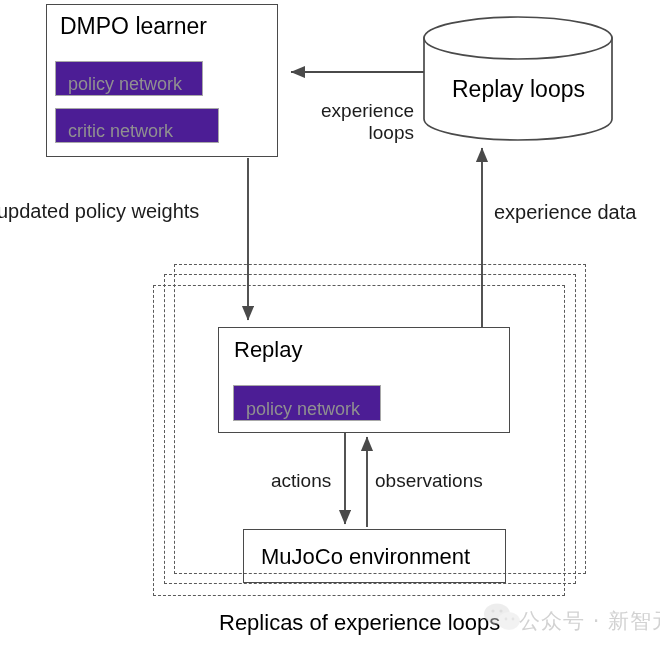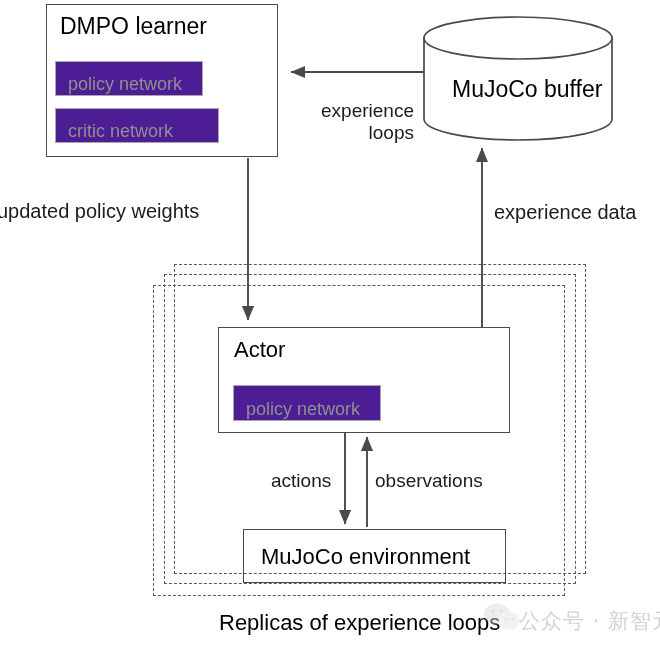--- a/index.html
+++ b/index.html
@@ -110,37 +110,37 @@
 
   <div class="outerbox" style="left:46px; top:4px; width:232px; height:153px;"></div>
   <div class="boxlabel" id="title-dmpo" style="left:60px; top:13px;">DMPO learner</div>
   <div class="subbox" style="left:55px; top:61px; width:148px; height:35px;">
     <span>policy network</span>
   </div>
   <div class="subbox" style="left:55px; top:108px; width:164px; height:35px;">
     <span>critic network</span>
   </div>
 
-  <div class="boxlabel" id="title-replay" style="left:452px; top:76px;">MuJoCo buffer</div>
+  <div class="boxlabel" id="title-replay" style="left:452px; top:76px;">Replay loops</div>
 
   <div class="edgelabel" style="left:296px; top:100px; width:118px; text-align:right;">
     <div>experience</div>
     <div>loops</div>
   </div>
 
   <div class="edgelabel" style="left:-3px; top:200px; font-size:20px;">updated policy weights</div>
 
   <div class="edgelabel" style="left:494px; top:201px; font-size:20px;">experience data</div>
 
   <div class="edgelabel" style="left:271px; top:470px;">actions</div>
 
   <div class="edgelabel" style="left:375px; top:470px;">observations</div>
 
   <div class="outerbox" style="left:218px; top:327px; width:292px; height:106px;"></div>
-  <div class="boxlabel" id="title-actor" style="left:234px; top:337px;">Actor</div>
+  <div class="boxlabel" id="title-actor" style="left:234px; top:337px;">Replay</div>
   <div class="subbox" style="left:233px; top:385px; width:148px; height:36px;">
     <span>policy network</span>
   </div>
 
   <div class="outerbox" style="left:243px; top:529px; width:263px; height:54px;"></div>
   <div class="boxlabel" id="title-mujoco" style="left:261px; top:544px;">MuJoCo environment</div>
 
   <div class="boxlabel" id="label-replicas" style="left:219px; top:610px;">Replicas of experience loops</div>
 
   <svg class="layer" viewBox="0 0 660 645" style="width:660px;height:645px;">

